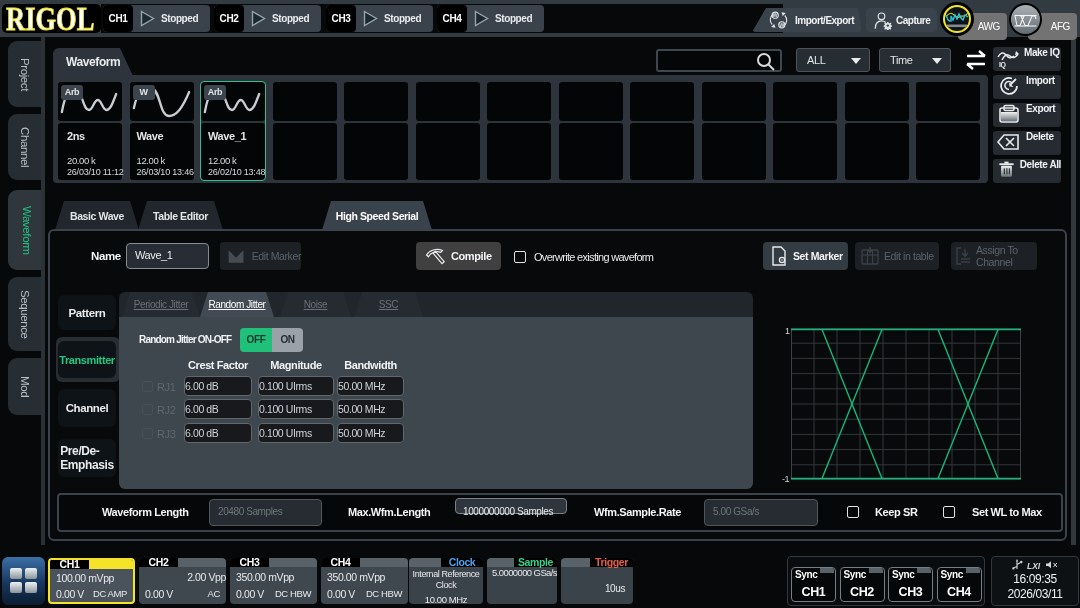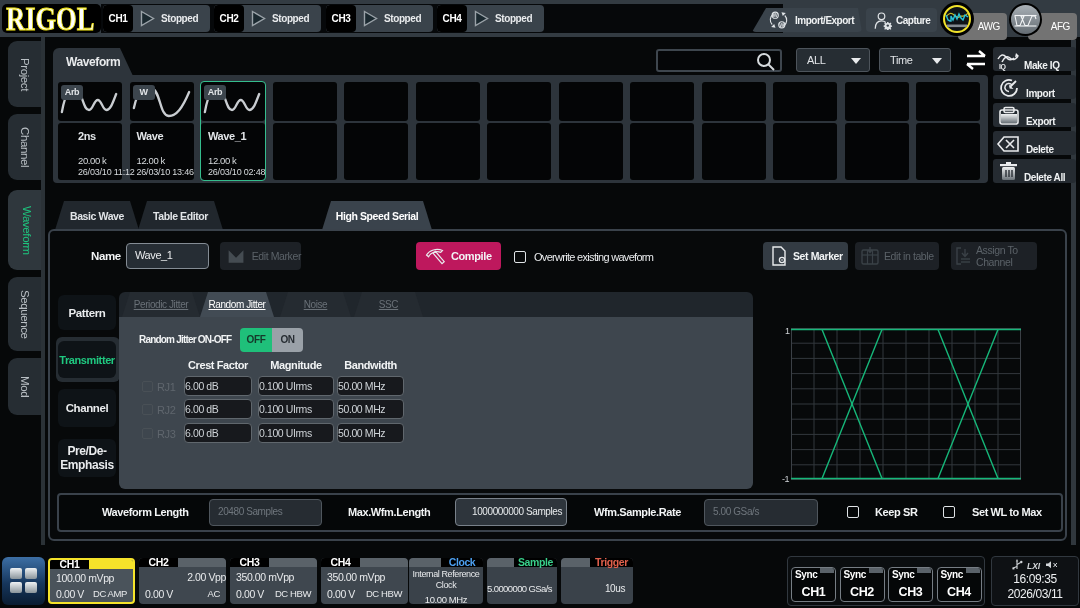--- a/index.html
+++ b/index.html
@@ -49,42 +49,42 @@
     color:#e2e5e8; font-size:9px; font-weight:bold; text-align:center; line-height:15px; }
   .tname { left:7px; top:7px; color:#e2e5e8; font-size:11px; font-weight:bold; }
   .tsize { left:7px; top:32px; color:#d6dadd; font-size:9.5px; }
   .tdate { left:7px; top:44px; color:#d6dadd; font-size:9px; white-space:nowrap; letter-spacing:-0.2px; }
   #searchbox { left:656px; top:49px; width:126px; height:23px; background:#050608;
     border:2px solid #3e464e; border-radius:3px; }
   .drop { top:48px; height:24px; background:#262d33; border:1px solid #4d545b; border-radius:3px;
     color:#e2e5e8; font-size:11px; line-height:22px; padding-left:10px; }
   .drop .tri { position:absolute; right:8px; top:9px; width:0; height:0;
     border-left:5px solid transparent; border-right:5px solid transparent; border-top:6px solid #e9ebed; }
-  .rbtn { left:993px; width:83px; height:24px; background:#252b31; border-radius:3px;
-    display:flex; align-items:flex-end; color:#f0f2f3; font-weight:bold; font-size:10px; white-space:nowrap; }
+  .rbtn { left:993px; width:68px; height:24px; background:#252b31; border-radius:3px;
+    display:flex; align-items:flex-start; color:#f0f2f3; font-weight:bold; font-size:10px; white-space:nowrap; }
 
   
   .ptab { top:201px; height:29px; background:#21272d; color:#e2e5e8; font-weight:bold;
     font-size:10.5px; white-space:nowrap; display:flex; align-items:center; justify-content:center;
     clip-path:polygon(0 100%, 9px 0, calc(100% - 9px) 0, 100% 100%); }
   .ptab.active { background:#3a434c; color:#fff; }
   #mainPanel { left:48px; top:229px; width:1019px; height:312px; background:#07090a;
     border:2px solid #3a424b; border-radius:6px; }
 
   
   .inbox { background:#262d34; border:1.5px solid #848c94; border-radius:4px;
     color:#e9ebed; font-size:11px; }
   .btn { border-radius:4px; display:flex; align-items:center; white-space:nowrap; }
   .dis { background:#1d2126; color:#5b6268; }
   .en { color:#f2f4f5; font-weight:bold; }
 
   
   .subbtn { left:58px; width:58px; background:#0e1317; border-radius:6px; color:#e9ebed;
     font-weight:bold; font-size:11.5px; white-space:nowrap; display:flex; align-items:center; justify-content:center;
-    text-align:center; }
+    }
 
   
   #jstrip { left:119px; top:292px; width:634px; height:25px; background:#20262c; border-radius:6px 6px 0 0; }
   .jtab { top:292px; height:25px; font-size:10px; white-space:nowrap; color:#6a7178; display:flex; align-items:center;
     justify-content:center; clip-path:polygon(0 100%, 8px 0, calc(100% - 8px) 0, 100% 100%);
     background:#252b31;text-decoration:underline; }
   .jtab.active { background:#424b54; color:#fff; }
   #jpanel { left:119px; top:317px; width:634px; height:172px; background:#3e464e; border-radius:0 0 6px 6px; }
   .cbox { background:#17191d; border:1.5px solid #60676d; border-radius:4px; color:#ced3d7;
     font-size:10.5px; white-space:nowrap; }
@@ -236,34 +236,34 @@
       </svg>
     <div class="abs badge">W</div>
   </div>
   <div class="abs" style="left:201px; top:82px; width:64px; height:39px;">
     <svg width="64" height="39" viewBox="0 0 66 39" preserveAspectRatio="none">
         <path d="M4,30 C8,8 14,5 20,9 C26,13 26,28 32,28 C36,28 37,18 41,18 C45,18 46,28 50,28 C54,28 56,22 60,12" fill="none" stroke="#c9cdd1" stroke-width="2.4" stroke-linecap="round"></path>
       </svg>
     <div class="abs badge">Arb</div>
   </div>
 
-  <div class="abs" style="left:71px; top:123px; width:66px; height:57px;">
+  <div class="abs" style="left:60px; top:123px; width:66px; height:57px;">
     <div class="abs tname">2ns</div>
       <div class="abs tsize">20.00 k</div>
       <div class="abs tdate">26/03/10 11:12</div>
   </div>
   <div class="abs" style="left:129.5px; top:123px; width:64px; height:57px;">
     <div class="abs tname">Wave</div>
       <div class="abs tsize">12.00 k</div>
       <div class="abs tdate">26/03/10 13:46</div>
   </div>
   <div class="abs" style="left:201px; top:123px; width:64px; height:57px;">
     <div class="abs tname">Wave_1</div>
       <div class="abs tsize">12.00 k</div>
-      <div class="abs tdate">26/03/10 02:48</div>
+      <div class="abs tdate">26/02/10 13:48</div>
   </div>
   <div class="abs" style="left:200px; top:81px; width:66px; height:100px; border:1.5px solid #35bd8d; border-radius:4px;"></div>
 
   <div class="abs" id="searchbox">
     <svg width="22" height="20" style="position:absolute; right:3px; top:0px;">
       <circle cx="9" cy="9" r="6" fill="none" stroke="#d6dadd" stroke-width="2"></circle>
       <line x1="13.5" y1="13.5" x2="19" y2="19" stroke="#d6dadd" stroke-width="2"></line>
     </svg>
   </div>
   <div class="abs drop" style="left:796px; width:74px;">ALL<div class="tri"></div></div>
@@ -330,21 +330,21 @@
   <div class="abs" id="mainPanel"></div>
 
   <div class="abs wlab" style="left:91px; top:250px; font-size:11.5px;">Name</div>
   <div class="abs inbox" style="left:126px; top:243px; width:83px; height:26px; line-height:23px; padding-left:8px;">Wave_1</div>
   <div class="abs btn dis" style="left:220px; top:242px; width:81px; height:28px; font-size:10.5px;">
     <svg width="24" height="19" viewBox="0 0 24 19" style="margin-left:7px">
       <path d="M2,17 V2 L11,11 L20,2 V17 z" fill="#454c52"></path>
     </svg>
       <span style="margin-left:5px">Edit Marker</span>
     </div>
-  <div class="abs btn en" style="left:416px; top:242px; width:85px; height:28px; background:#be185d; font-size:11px;">
+  <div class="abs btn en" style="left:416px; top:242px; width:85px; height:28px; background:#404040; font-size:11px;">
     <svg width="24" height="22" viewBox="0 0 24 22" style="margin-left:7px">
       <path d="M3.5,10 A 12,10 0 0 1 19.5,5.5 L17.8,7.4 A 9,7.5 0 0 0 5.6,11.8 z" fill="none" stroke="#e9ebed" stroke-width="1.2"></path>
       <path d="M10.2,8.4 L12.4,6.4 L21.2,16.6 L19,18.6 z" fill="none" stroke="#e9ebed" stroke-width="1.2"></path>
     </svg>
       <span style="margin-left:4px">Compile</span>
     </div>
   <div class="abs chkw" style="left:514px; top:251px;"></div>
   <div class="abs" style="left:534px; top:251px; color:#e9ebed; font-size:11px; letter-spacing:-0.7px;">Overwrite existing waveform</div>
   <div class="abs btn en" style="left:763px; top:242px; width:85px; height:28px; background:#333b43; font-size:10.5px;">
     <svg width="20" height="22" viewBox="0 0 20 22" style="margin-left:6px">
@@ -442,21 +442,21 @@
       <line x1="31" y1="150.5" x2="91" y2="1.5"></line>
       <line x1="147" y1="1.5" x2="207" y2="150.5"></line>
       <line x1="147" y1="150.5" x2="207" y2="1.5"></line>
     </g>
   </svg>
 
   <div class="abs" id="wlbox"></div>
   <div class="abs wlab" style="left:102px; top:506px;">Waveform Length</div>
   <div class="abs cbox" style="left:209px; top:499px; width:113px; height:27px; line-height:24px; color:#6f767d; background:#262c32; border-color:#4f565d; text-align:left; padding-left:8px; font-size:10px;">20480 Samples</div>
   <div class="abs wlab" style="left:348px; top:506px;">Max.Wfm.Length</div>
-  <div class="abs cbox" style="left:455px; top:498px; width:112px; height:28px; line-height:25px; color:#e6e9eb; background:#2e353c; border-color:#79818a; text-align:left; padding-left:16px; font-size:10px;">1000000000 Samples</div>
+  <div class="abs cbox" style="left:455px; top:498px; width:112px; height:16px; line-height:25px; color:#e6e9eb; background:#2e353c; border-color:#79818a; text-align:left; padding-left:7px; font-size:10px;">1000000000 Samples</div>
   <div class="abs wlab" style="left:594px; top:506px;">Wfm.Sample.Rate</div>
   <div class="abs cbox" style="left:704px; top:499px; width:114px; height:27px; line-height:24px; color:#6f767d; background:#262c32; border-color:#4f565d; text-align:left; padding-left:8px; font-size:10px;">5.00 GSa/s</div>
   <div class="abs chkw" style="left:847px; top:506px;"></div>
   <div class="abs wlab" style="left:875px; top:506px;">Keep SR</div>
   <div class="abs chkw" style="left:943px; top:506px;"></div>
   <div class="abs wlab" style="left:972px; top:506px;">Set WL to Max</div>
 
   <div class="abs" style="left:2px; top:557px; width:43px; height:48px; border-radius:6px; background:linear-gradient(#3d6fa5,#16365c 55%,#0a1c31);">
     <svg width="43" height="48" viewBox="0 0 43 48">
       <g fill="url(#gsq)">
@@ -526,21 +526,21 @@
         <div style="width:42px; background:#000; color:#4da0f0; font-weight:bold; font-size:10.5px; text-align:center; line-height:9px;">Clock</div>
       </div>
     <div class="btxt" style="font-size:9px; text-align:center; margin-top:2px; line-height:1.2;">Internal Reference<br>Clock</div>
     <div class="btxt" style="font-size:9.5px; text-align:center; margin-top:3px;">10.00 MHz</div>
   </div>
   <div class="abs bbox" style="left:487px; width:70px; background:#3a424a;">
     <div class="btab">
         <div style="flex:1; background:#5a6269; border-radius:4px 0 0 0;"></div>
         <div style="width:43px; background:#000; color:#39d08b; font-weight:bold; font-size:10.5px; text-align:center; line-height:9px;">Sample</div>
       </div>
-    <div class="btxt" style="font-size:9.5px; text-align:left; margin-top:16px; letter-spacing:-0.6px;">5.0000000 GSa/s</div>
+    <div class="btxt" style="font-size:9.5px; text-align:right; letter-spacing:-0.6px;">5.0000000 GSa/s</div>
   </div>
   <div class="abs bbox" style="left:561px; width:72px; background:#3a424a;">
     <div class="btab">
         <div style="flex:1; background:#5a6269; border-radius:4px 0 0 0;"></div>
         <div style="width:43px; background:#000; color:#e2614d; font-weight:bold; font-size:10.5px; text-align:center; line-height:9px;">Trigger</div>
       </div>
     <div class="btxt" style="font-size:10px; text-align:center; margin-top:16px;padding-left:36px;">10us</div>
   </div>
 
   <div class="abs" style="left:787px; top:556px; width:198px; height:50px; background:#0a0d0f; border:1.5px solid #31383f; border-radius:4px;"></div>

